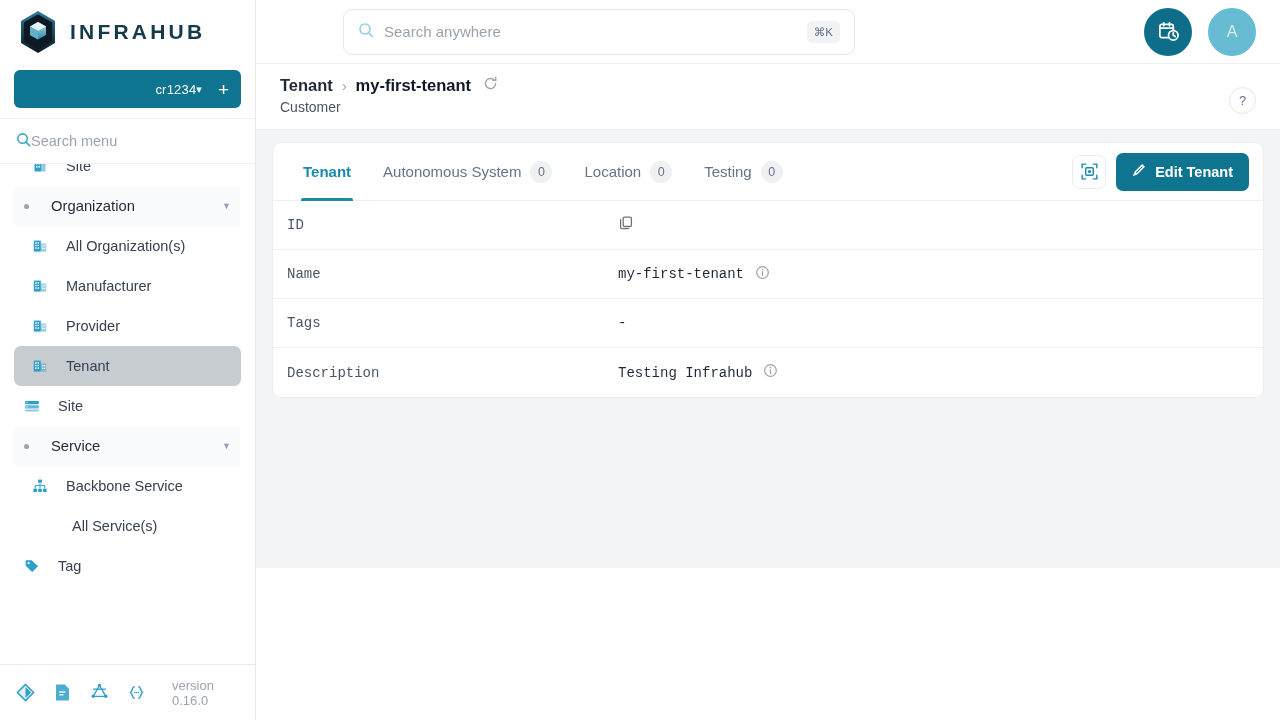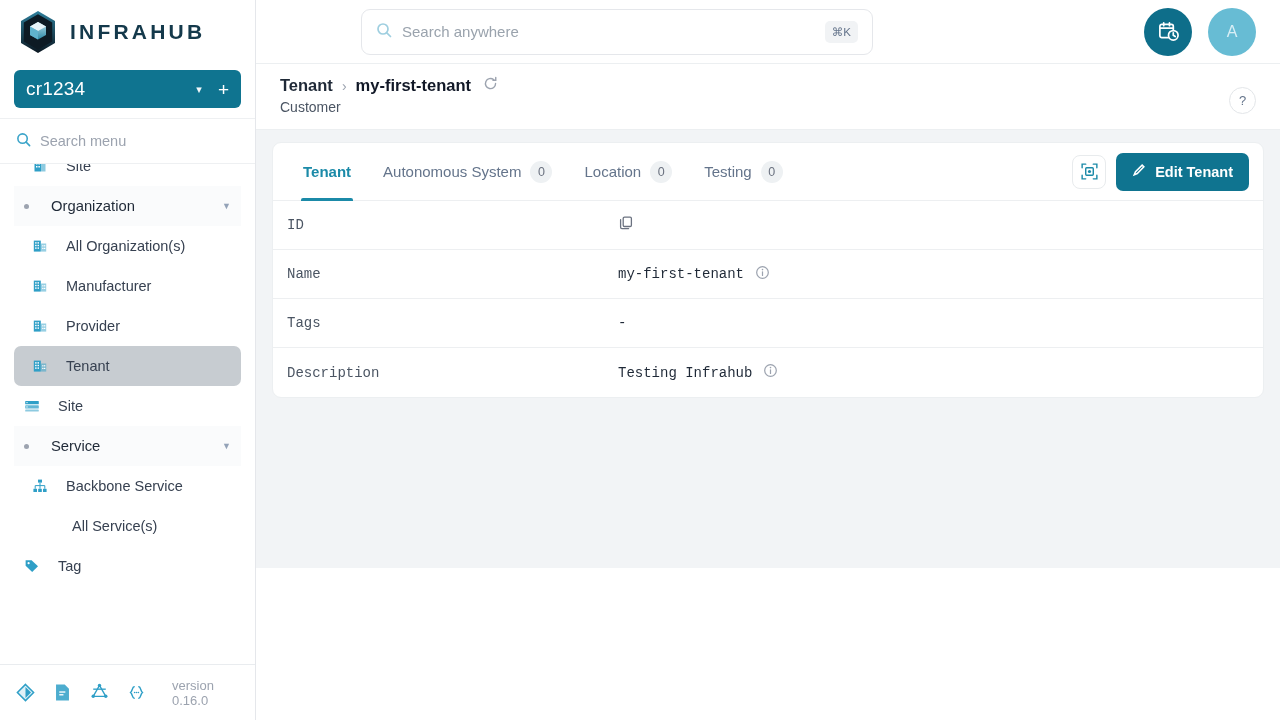--- a/index.html
+++ b/index.html
@@ -28,27 +28,27 @@
   .logo-text {
     font-size: 21px; font-weight: 700; letter-spacing: 3.2px;
     color: #14394b;
   }
   .branch-wrap { padding: 6px 14px 10px 14px; }
   .branch-select {
     height: 38px; background: #0f7490; border-radius: 6px;
     display: flex; align-items: center; padding: 0 12px;
     color: #ffffff; font-size: 14px; cursor: pointer;
   }
-  .branch-name { flex: 1; font-size: 19px; letter-spacing: .2px; }
+  .branch-name { flex: 1; font-size: 13px; letter-spacing: .2px; text-align: right; }
   .branch-caret { font-size: 11px; opacity: .95; margin-right: 16px; }
   .branch-plus { font-size: 19px; line-height: 1; font-weight: 400; }
 
   .menu-search {
     height: 46px; border-top: 1px solid #eef0f2; border-bottom: 1px solid #eef0f2;
-    display: flex; align-items: center; gap: 9px; padding: 0 16px;
+    display: flex; align-items: center; gap: 0; padding: 0 16px;
     flex: 0 0 46px;
   }
   .menu-search svg { flex: 0 0 15px; }
   .menu-search input {
     border: 0; outline: 0; font-size: 14.5px; color: #6b7280;
     font-family: inherit; background: transparent; width: 100%;
   }
   .menu-search input::placeholder { color: #9ca3af; }
 
   .menu-scroll {
@@ -88,21 +88,21 @@
 
   
   .main { flex: 1 1 auto; display: flex; flex-direction: column; background: #f2f4f6; }
 
   .topbar {
     height: 64px; flex: 0 0 64px; background: #ffffff;
     border-bottom: 1px solid #eceff1;
     display: flex; align-items: center; padding: 0 24px;
   }
   .search-anywhere {
-    width: 512px; height: 46px; margin-left: 81px;
+    width: 512px; height: 46px; margin-left: 63px;
     border: 1px solid #e5e7eb; border-radius: 9px;
     display: flex; align-items: center; padding: 0 14px; gap: 10px;
     background: #fff; cursor: text;
   }
   .search-anywhere input {
     border: 0; outline: 0; flex: 1; font-size: 15px;
     color: #6b7280; font-family: inherit; background: transparent;
   }
   .search-anywhere input::placeholder { color: #9aa3ad; }
   .kbd {

